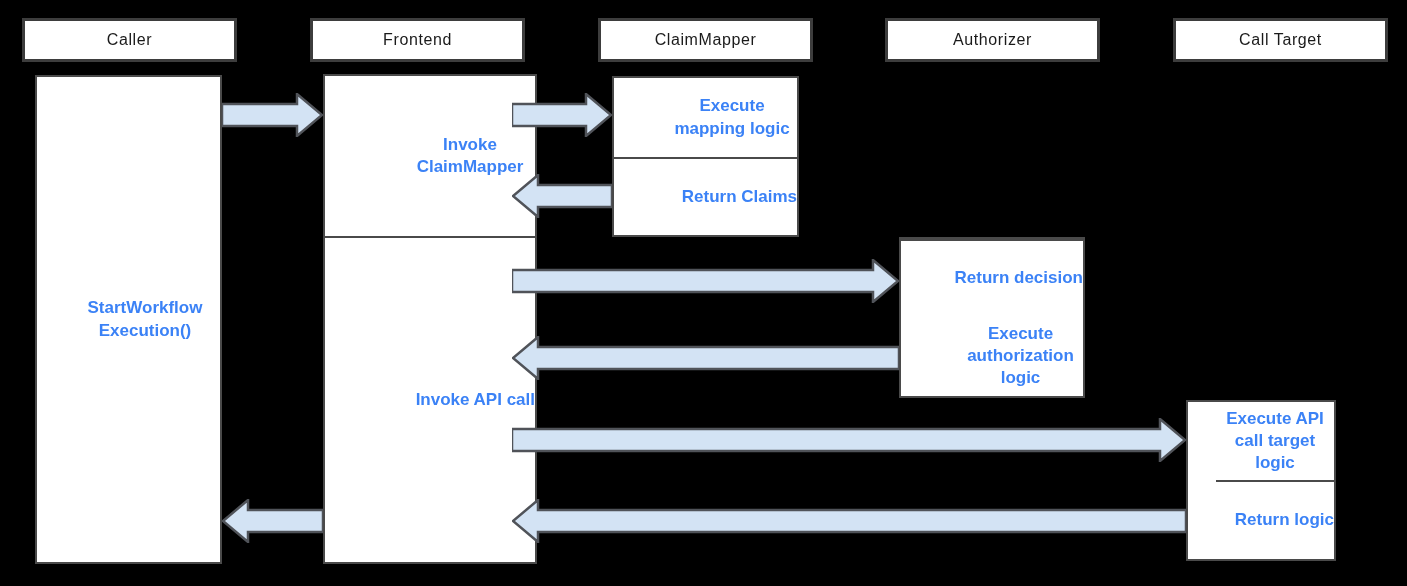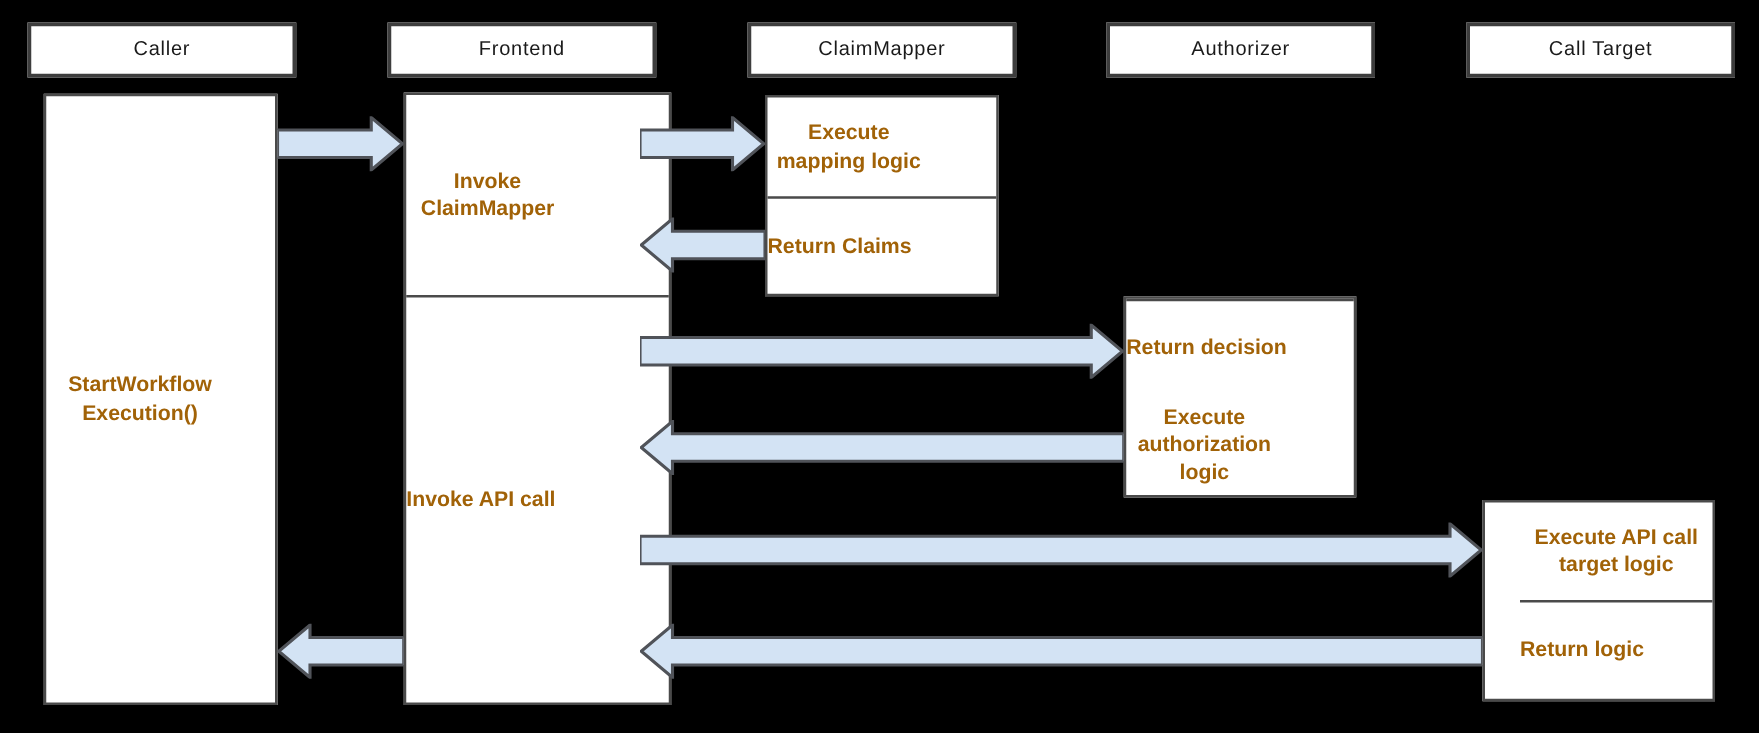--- a/index.html
+++ b/index.html
@@ -30,26 +30,26 @@
     position: absolute;
     box-sizing: border-box;
     background: var(--box-fill, #ffffff);
     border: 2px solid var(--box-border, #4a4a4a);
     display: flex;
     flex-direction: column;
   }
   .step {
     display: flex;
     align-items: center;
-    justify-content: flex-start;
+    justify-content: flex-end;
     text-align: center;
     font-weight: bold;
     font-size: 17px;
     line-height: 1.3;
-    color: #a16207;
+    color: #3b82f6;
     box-sizing: border-box;
   }
   .step.grow { flex: 1 1 auto; }
   .step.divided { border-top: 2px solid var(--box-border, #4a4a4a); }
   .lbl { display: inline-block; }
   .mw125 { max-width: 125px; }
   .mw130 { max-width: 130px; }
   .mw150 { max-width: 150px; }
   .mw160 { max-width: 160px; }
   .arrow { position: absolute; display: block; }
@@ -97,21 +97,21 @@
 
   <div class="act" style="left:899px; top:237px; width:186px; height:161px;">
     <div class="step divided grow">
       <span class="lbl">Return decision</span>
     </div>
     <div class="step" style="height:80px">
       <span class="lbl mw125">Execute authorization logic</span>
     </div>
   </div>
 
-  <div class="act" style="left:1186px; top:400px; width:186px; height:161px;padding-left:28px;">
+  <div class="act" style="left:1186px; top:400px; width:150px; height:161px;padding-left:28px;">
     <div class="step" style="height:78px">
       <span class="lbl mw160">Execute API call target logic</span>
     </div>
     <div class="step divided grow">
       <span class="lbl">Return logic</span>
     </div>
   </div>
 
   <svg class="arrow" style="left:222px; top:93px" width="101" height="44" viewBox="0 0 101 44">
     <polygon points="0,11 75,11 75,1 100,22 75,43 75,33 0,33"></polygon>

